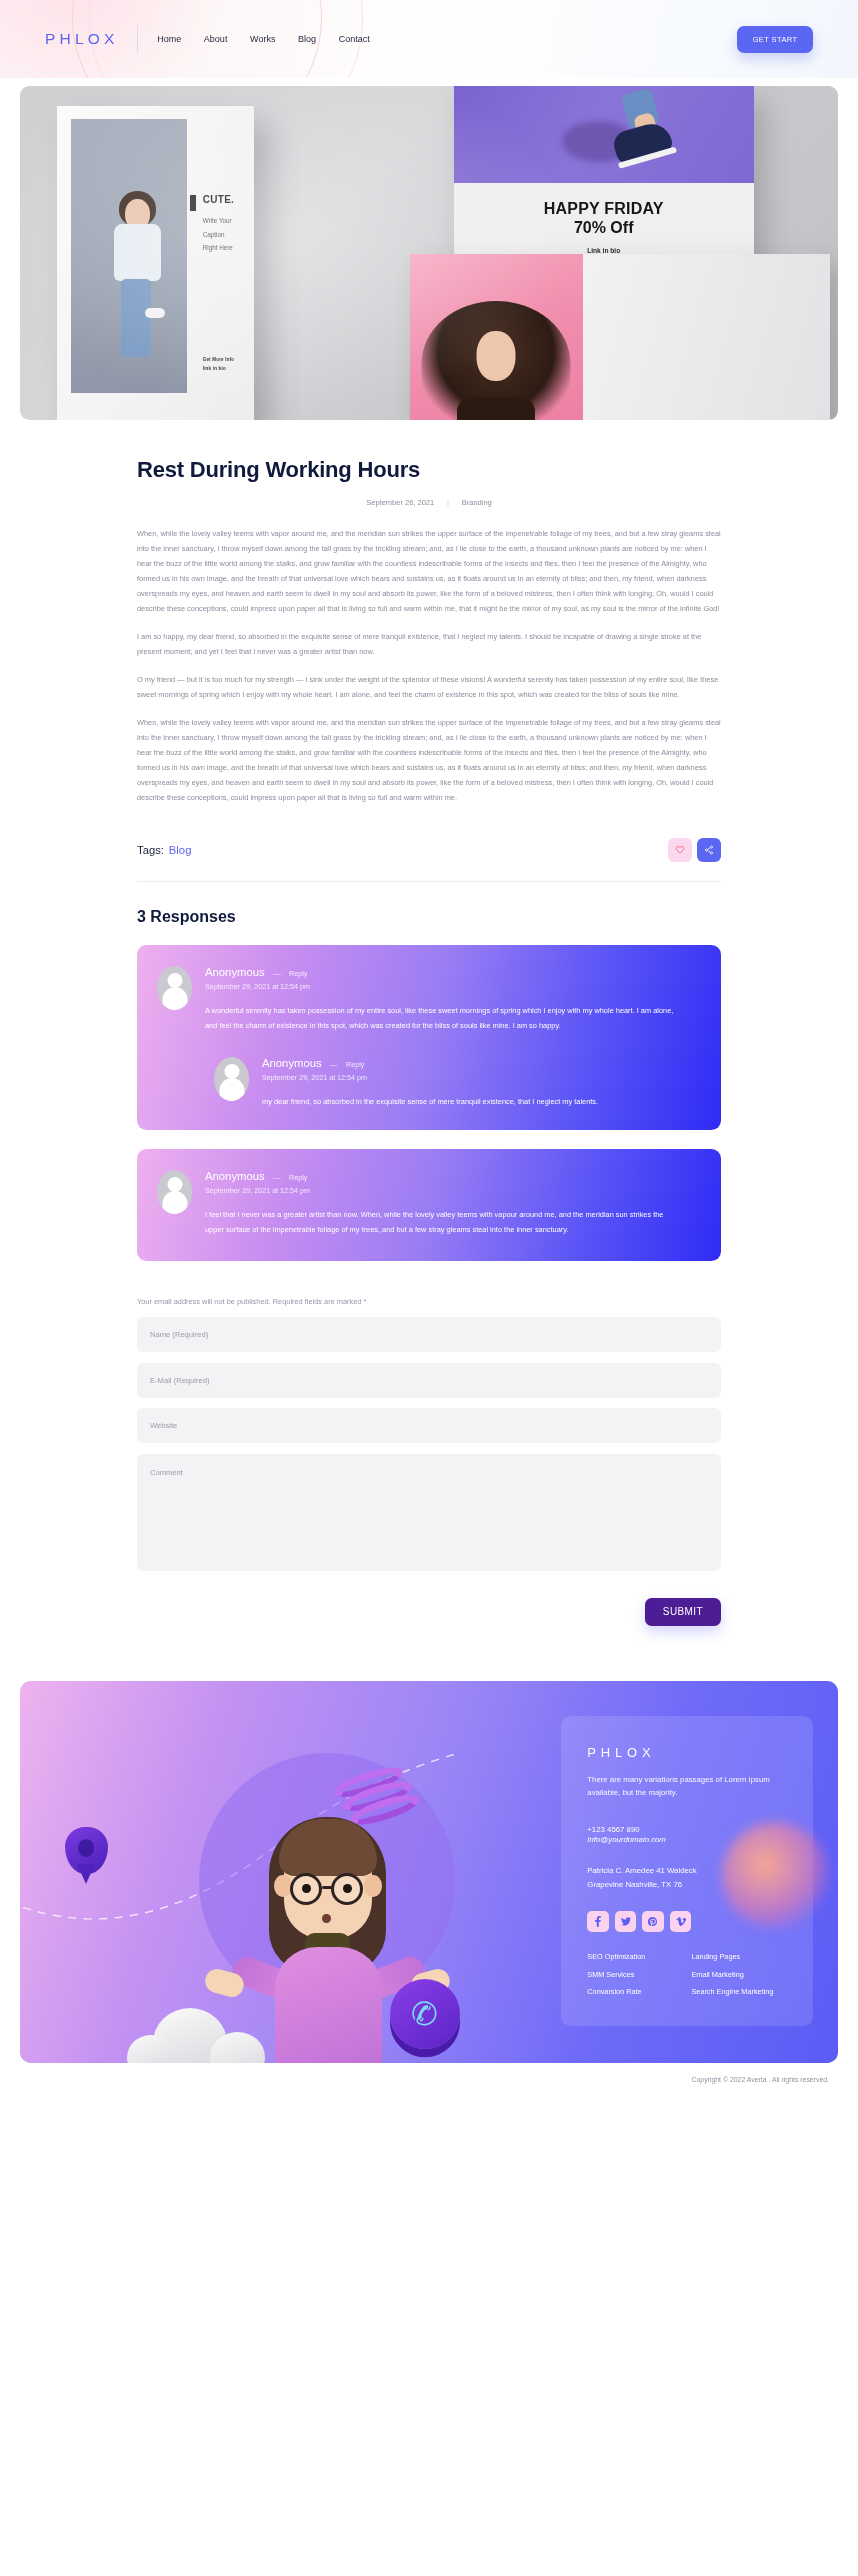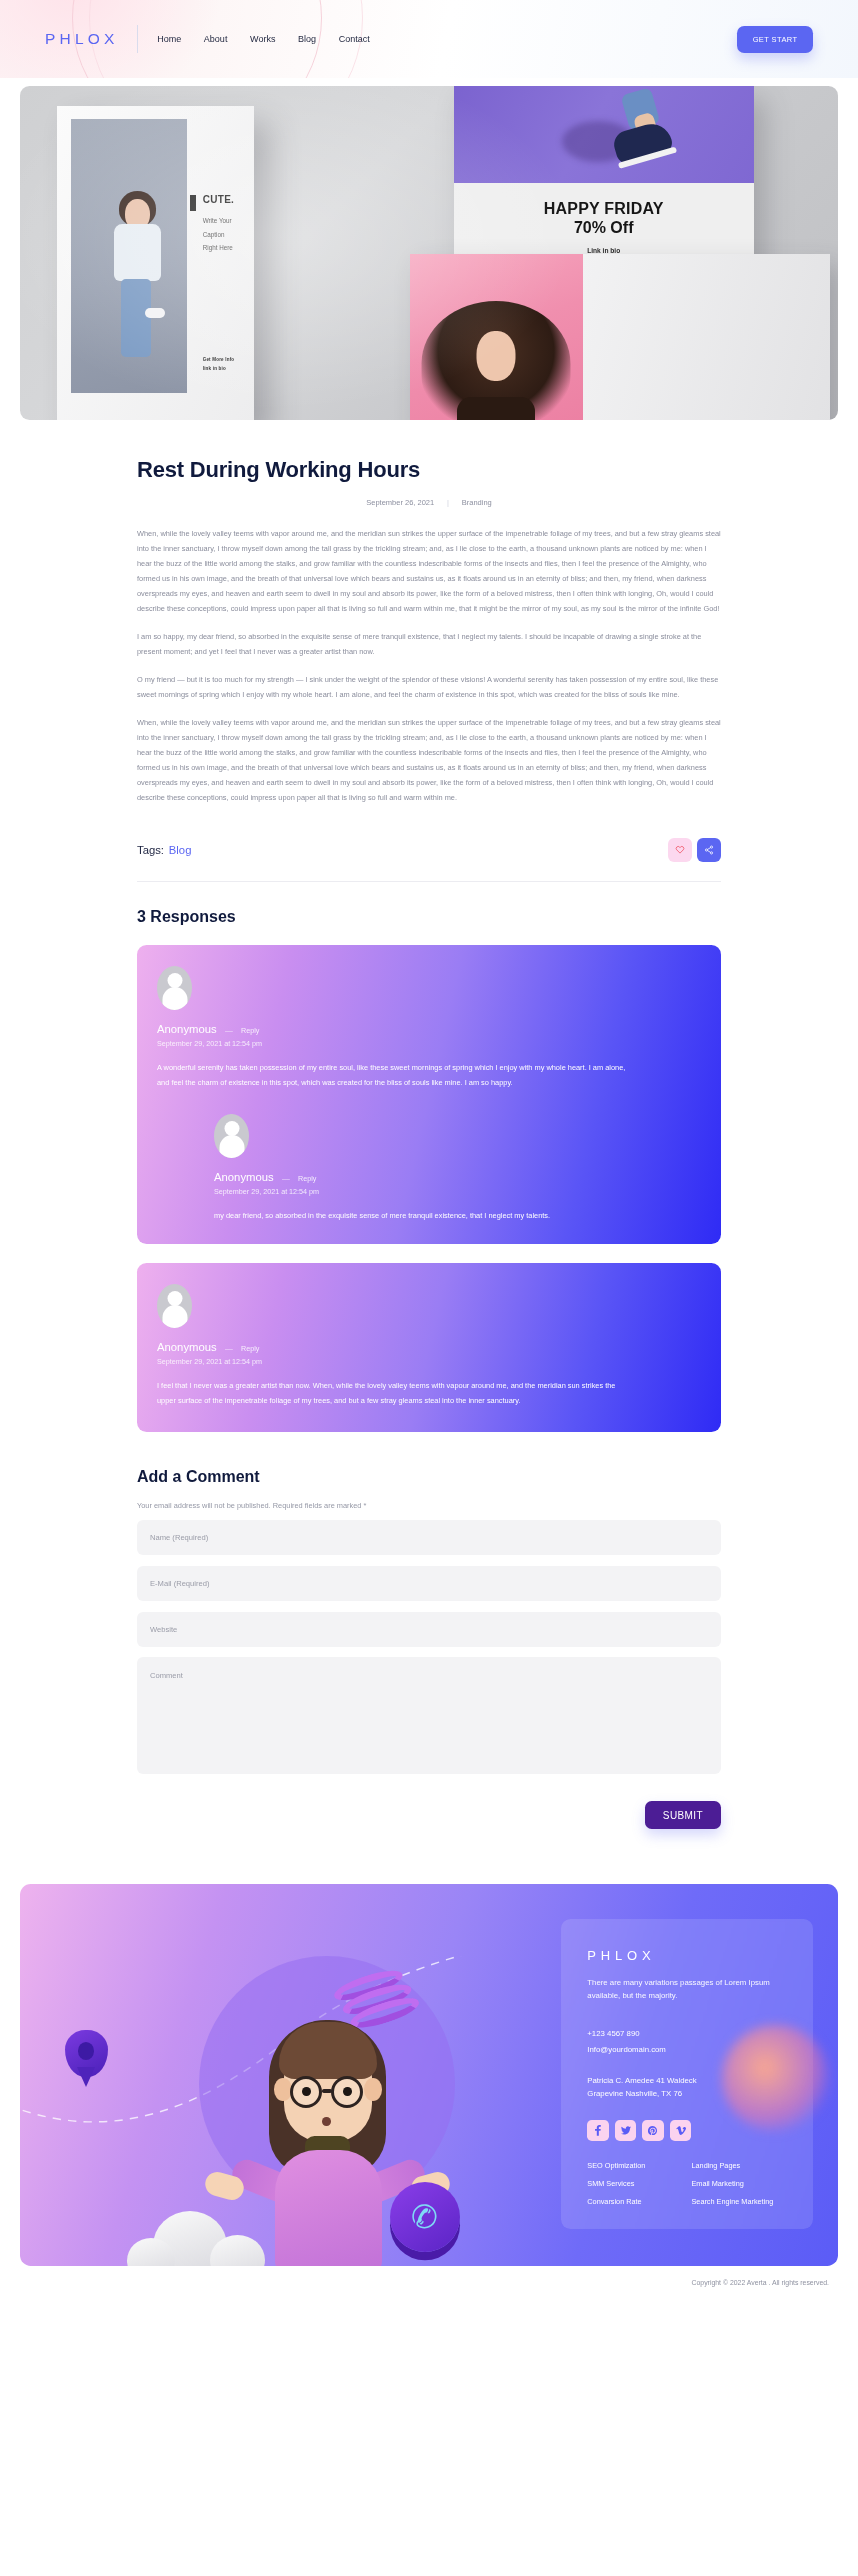--- a/index.html
+++ b/index.html
@@ -174,21 +174,21 @@
   
   .responses { width: 584px; margin: 26px auto 0; }
   .responses-title { font-size: 16px; font-weight: 700; color: #101a3d; }
   .comment-card {
     margin-top: 19px; border-radius: 9.5px;
     background: linear-gradient(103deg,#eeb0ee 0%,#c98ef0 24%,#9a7df4 50%,#5a55f6 76%,#2f2bf5 100%);
     padding: 21.5px 20px 20px;
     color: #ffffff; position: relative;
   }
   .comment-card.second { padding-bottom: 24px; }
-  .comment-row { display: flex; gap: 13px; flex-direction: column; }
+  .comment-row { display: flex; gap: 13px; }
   .avatar {
     flex: 0 0 auto; width: 35px; height: 44px;
     border-radius: 17.3px / 22px;
     background: #c9c9cf; position: relative; overflow: hidden;
   }
   .avatar::before {
     content:""; position:absolute; left:50%; top:16%;
     transform:translateX(-50%);
     width: 15px; height: 15px; border-radius: 50%; background:#fff;
   }
@@ -317,21 +317,21 @@
   }
   .fi-blob {
     position:absolute; right:-15.5px; top:106px; width:107px; height:107px;
     border-radius:50%;
     background: radial-gradient(circle at 40% 40%, rgba(255,170,140,.95), rgba(235,120,170,.55) 55%, rgba(140,110,240,0) 78%);
     filter: blur(5.4px);
   }
   .fi-brand { font-size: 13px; letter-spacing: 4.8px; color:#fff; font-weight: 300; }
   .fi-desc { margin-top: 13px; font-size: 7.8px; line-height: 1.72; color: rgba(255,255,255,.95); }
   .fi-phone { margin-top: 26px; font-size: 7.8px; }
-  .fi-mail { margin-top: 7px; font-size: 7.8px; }
+  .fi-mail { margin-top: 1px; font-size: 7.8px; font-style: italic; }
   .fi-addr { margin-top: 20px; font-size: 7.8px; line-height: 1.68; }
   .fi-social { margin-top: 20px; display: flex; gap: 6px; }
   .soc {
     width: 21.5px; height: 21.5px; border-radius: 4.8px;
     background: #fbd3ef; color: #5b5cf6;
     display:flex; align-items:center; justify-content:center;
     text-decoration:none;
   }
   .fi-links {
     margin-top: 20px; display: grid;
@@ -495,21 +495,20 @@
           <a href="#" class="comment-reply">Reply</a>
         </div>
         <div class="comment-date">September 29, 2021 at 12:54 pm</div>
         <div class="comment-text">I feel that I never was a greater artist than now. When, while the lovely valley teems with vapour around me, and the meridian sun strikes the upper surface of the impenetrable foliage of my trees, and but a few stray gleams steal into the inner sanctuary.</div>
       </div>
     </div>
   </div>
 </section>
 
 <section class="add-comment">
-  <h2 class="form-title">Add a Comment</h2>
   <p class="form-note">Your email address will not be published. Required fields are marked *</p>
   <input class="field" type="text" placeholder="Name (Required)" style="">
   <input class="field" type="email" placeholder="E-Mail (Required)" style="">
   <input class="field" type="text" placeholder="Website" style="">
   <textarea class="field" placeholder="Comment" style=""></textarea>
   <div class="submit-row">
     <button class="submit-btn">SUBMIT</button>
   </div>
 </section>
 

